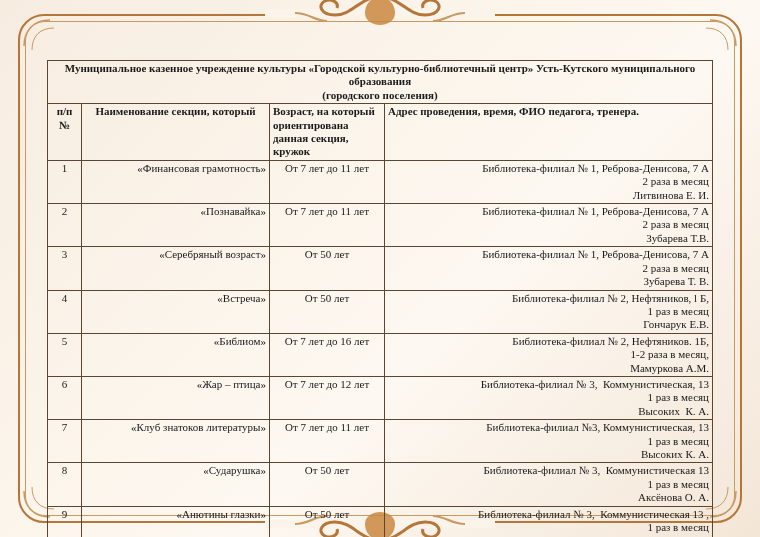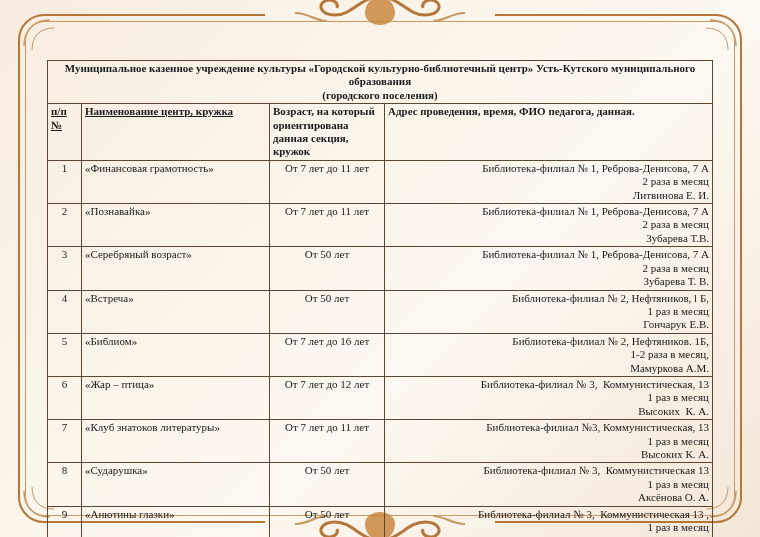--- a/index.html
+++ b/index.html
@@ -92,27 +92,27 @@
     font-size: 7.6px;
     line-height: 1.3;
     padding: 4px 6px 5px 6px;
   }
   .head-cell {
     font-weight: bold;
     font-size: 7.3px;
     padding: 3px 3px;
     line-height: 1.2;
   }
-  .head-cell.center { text-align: left; text-decoration: underline; }
+  .head-cell.center { text-align: center; }
   .c-num { width: 34px; text-align: center; }
   .c-name { width: 188px; }
   .c-age { width: 115px; }
   .c-addr { width: auto; }
   td.num { text-align: center; }
-  td.name { text-align: left; font-family: Liberation Serif, serif; }
+  td.name { text-align: right; font-family: Liberation Serif, serif; }
   td.age { text-align: center; }
   td.addr { text-align: right; }
   .row-cell {
     height: 26px;
   }
   .addr-line { display: block; white-space: pre-wrap; }
 </style>
 </head>
 <body>
 
@@ -178,23 +178,23 @@
       </colgroup>
       <tbody>
         <tr>
           <td class="title-cell" colspan="4">
             <div>Муниципальное казенное учреждение культуры «Городской культурно-библиотечный центр»   Усть-Кутского муниципального образования</div>
             <div>(городского поселения)</div>
           </td>
         </tr>
         <tr>
           <td class="head-cell center">п/п №</td>
-          <td class="head-cell center">Наименование центр, кружка</td>
+          <td class="head-cell center">Наименование секции, который</td>
           <td class="head-cell">Возраст, на который ориентирована данная секция, кружок</td>
-          <td class="head-cell">Адрес проведения, время, ФИО педагога, данная.</td>
+          <td class="head-cell">Адрес проведения, время, ФИО педагога, тренера.</td>
         </tr>
       <tr>
             <td class="num row-cell">1</td>
             <td class="name row-cell">«Финансовая грамотность»</td>
             <td class="age row-cell">От 7 лет до 11 лет</td>
             <td class="addr row-cell">
               <span class="addr-line">Библиотека-филиал № 1, Реброва-Денисова, 7 А</span>
               <span class="addr-line">2 раза в месяц</span>
               <span class="addr-line">Литвинова Е. И.</span>
             </td>

